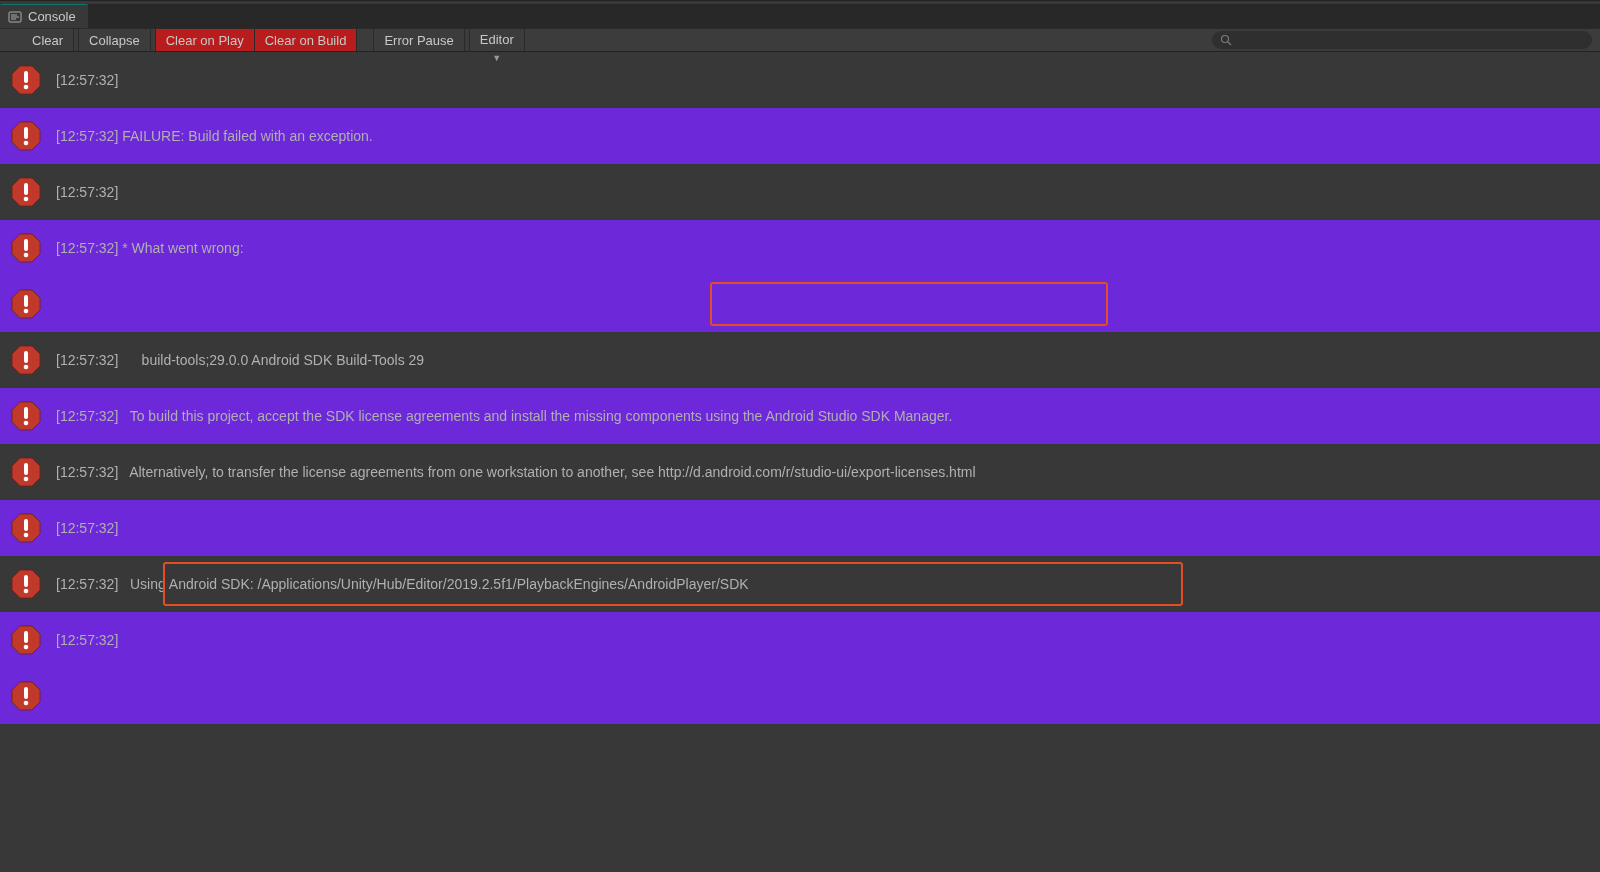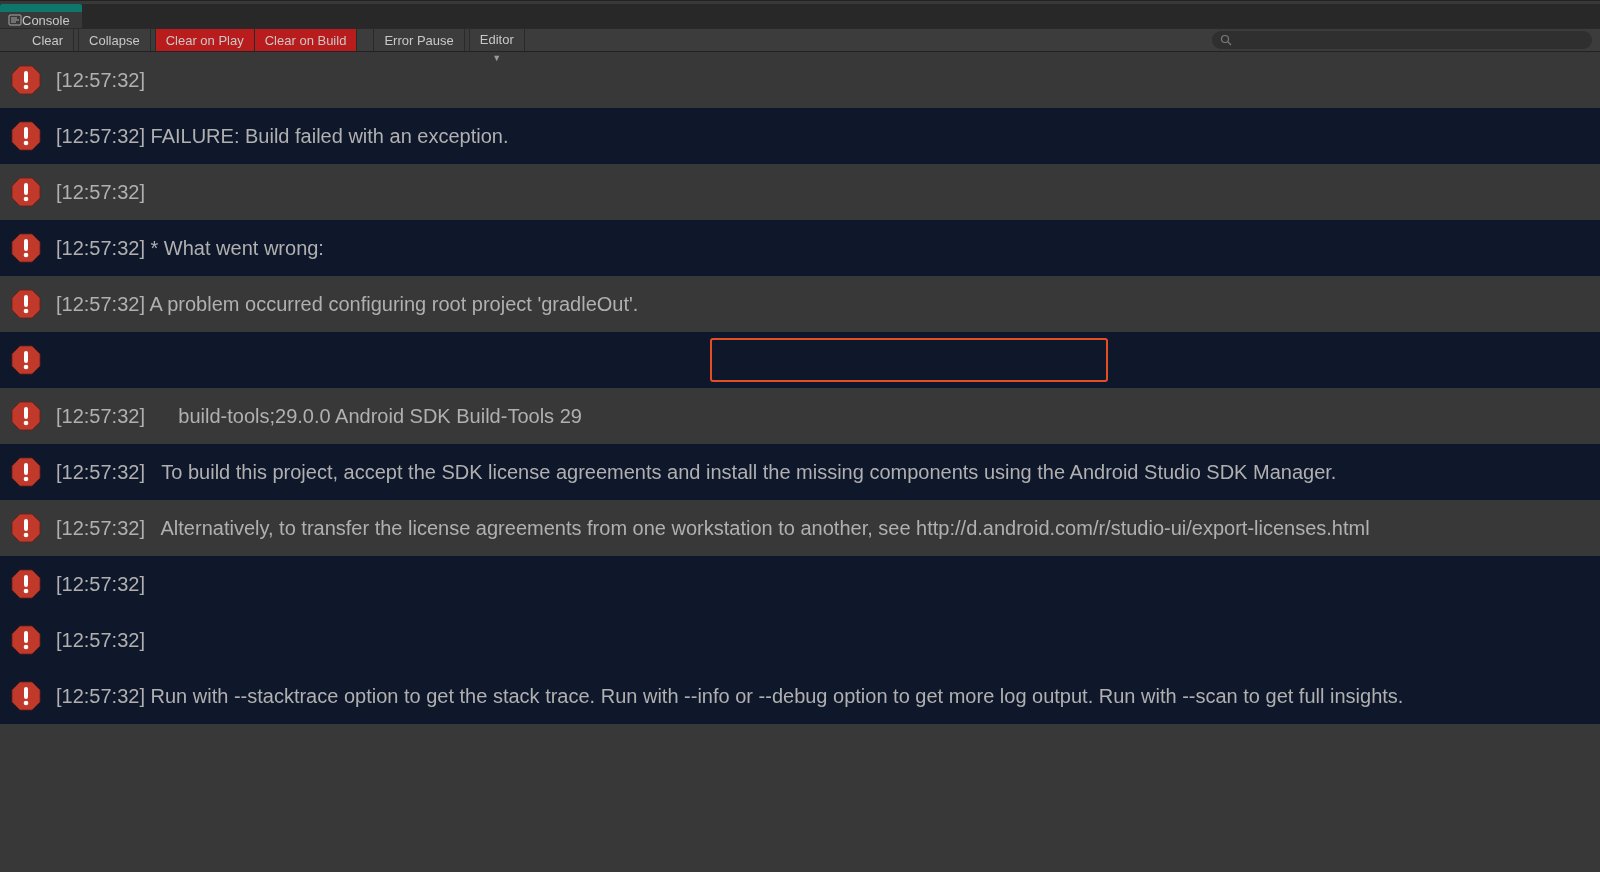--- a/index.html
+++ b/index.html
@@ -29,21 +29,22 @@
     display: flex;
     background: #282828;
     height: 22px;
     align-items: stretch;
   }
   .tab {
     display: flex;
     align-items: center;
     background: #383838;
     padding: 0 12px 0 8px;
-    border-top: 8px solid #0f766e;
+    gap: 6px;
+    border-top: 1px solid #0f766e;
     margin-top: -2px;
     border-top-left-radius: 2px;
     border-top-right-radius: 2px;
   }
   .tab-icon {
     width: 14px;
     height: 14px;
     display: flex;
     align-items: center;
     justify-content: center;
@@ -112,37 +113,37 @@
   }
   .log-row {
     display: flex;
     align-items: center;
     height: 56px;
     padding-left: 10px;
     gap: 14px;
     position: relative;
   }
   .log-row.alt {
-    background: #0f172a;
+    background: #6d28d9;
   }
   .error-icon {
     width: 32px;
     height: 32px;
     flex-shrink: 0;
     display: flex;
     align-items: center;
     justify-content: center;
   }
   .error-oct {
     width: 30px;
     height: 30px;
   }
   .log-text {
     color: #b0b0b0;
-    font-size: 20px;
+    font-size: 14px;
     white-space: pre;
     font-family: "Lucida Grande", Arial, sans-serif;
     position: relative;
     z-index: 1;
   }
   .highlight-box {
     position: absolute;
     border: 2px solid #e44d26;
     border-radius: 3px;
     pointer-events: none;
@@ -221,93 +222,93 @@
     <div class="log-row alt">
       <div class="error-icon">
         <svg class="error-oct" viewBox="0 0 30 30">
     <polygon points="9,1 21,1 29,9 29,21 21,29 9,29 1,21 1,9" fill="#c0392b" stroke="#6b1f16" stroke-width="0.8"></polygon>
     <rect x="13" y="6" width="4" height="12" rx="2" fill="#fff"></rect>
     <circle cx="15" cy="22" r="2.3" fill="#fff"></circle>
   </svg>
       </div>
       <div class="log-text">[12:57:32] * What went wrong:</div>
     </div>
+    <div class="log-row alt">
+      <div class="error-icon">
+        <svg class="error-oct" viewBox="0 0 30 30">
+    <polygon points="9,1 21,1 29,9 29,21 21,29 9,29 1,21 1,9" fill="#c0392b" stroke="#6b1f16" stroke-width="0.8"></polygon>
+    <rect x="13" y="6" width="4" height="12" rx="2" fill="#fff"></rect>
+    <circle cx="15" cy="22" r="2.3" fill="#fff"></circle>
+  </svg>
+      </div>
+      <div class="highlight-box" style="left: 710px; top: 6px; width: 398px; height: 44px;"></div>
+    </div>
     <div class="log-row">
       <div class="error-icon">
         <svg class="error-oct" viewBox="0 0 30 30">
     <polygon points="9,1 21,1 29,9 29,21 21,29 9,29 1,21 1,9" fill="#c0392b" stroke="#6b1f16" stroke-width="0.8"></polygon>
     <rect x="13" y="6" width="4" height="12" rx="2" fill="#fff"></rect>
     <circle cx="15" cy="22" r="2.3" fill="#fff"></circle>
   </svg>
       </div>
-      <div class="log-text">[12:57:32] A problem occurred configuring root project 'gradleOut'.</div>
-    </div>
-    <div class="log-row alt">
-      <div class="error-icon">
-        <svg class="error-oct" viewBox="0 0 30 30">
-    <polygon points="9,1 21,1 29,9 29,21 21,29 9,29 1,21 1,9" fill="#c0392b" stroke="#6b1f16" stroke-width="0.8"></polygon>
-    <rect x="13" y="6" width="4" height="12" rx="2" fill="#fff"></rect>
-    <circle cx="15" cy="22" r="2.3" fill="#fff"></circle>
-  </svg>
-      </div>
-      <div class="highlight-box" style="left: 710px; top: 6px; width: 398px; height: 44px;"></div>
+      <div class="log-text">[12:57:32]      build-tools;29.0.0 Android SDK Build-Tools 29</div>
+    </div>
+    <div class="log-row alt">
+      <div class="error-icon">
+        <svg class="error-oct" viewBox="0 0 30 30">
+    <polygon points="9,1 21,1 29,9 29,21 21,29 9,29 1,21 1,9" fill="#c0392b" stroke="#6b1f16" stroke-width="0.8"></polygon>
+    <rect x="13" y="6" width="4" height="12" rx="2" fill="#fff"></rect>
+    <circle cx="15" cy="22" r="2.3" fill="#fff"></circle>
+  </svg>
+      </div>
+      <div class="log-text">[12:57:32]   To build this project, accept the SDK license agreements and install the missing components using the Android Studio SDK Manager.</div>
     </div>
     <div class="log-row">
       <div class="error-icon">
         <svg class="error-oct" viewBox="0 0 30 30">
     <polygon points="9,1 21,1 29,9 29,21 21,29 9,29 1,21 1,9" fill="#c0392b" stroke="#6b1f16" stroke-width="0.8"></polygon>
     <rect x="13" y="6" width="4" height="12" rx="2" fill="#fff"></rect>
     <circle cx="15" cy="22" r="2.3" fill="#fff"></circle>
   </svg>
       </div>
-      <div class="log-text">[12:57:32]      build-tools;29.0.0 Android SDK Build-Tools 29</div>
-    </div>
-    <div class="log-row alt">
-      <div class="error-icon">
-        <svg class="error-oct" viewBox="0 0 30 30">
-    <polygon points="9,1 21,1 29,9 29,21 21,29 9,29 1,21 1,9" fill="#c0392b" stroke="#6b1f16" stroke-width="0.8"></polygon>
-    <rect x="13" y="6" width="4" height="12" rx="2" fill="#fff"></rect>
-    <circle cx="15" cy="22" r="2.3" fill="#fff"></circle>
-  </svg>
-      </div>
-      <div class="log-text">[12:57:32]   To build this project, accept the SDK license agreements and install the missing components using the Android Studio SDK Manager.</div>
+      <div class="log-text">[12:57:32]   Alternatively, to transfer the license agreements from one workstation to another, see http://d.android.com/r/studio-ui/export-licenses.html</div>
+    </div>
+    <div class="log-row alt">
+      <div class="error-icon">
+        <svg class="error-oct" viewBox="0 0 30 30">
+    <polygon points="9,1 21,1 29,9 29,21 21,29 9,29 1,21 1,9" fill="#c0392b" stroke="#6b1f16" stroke-width="0.8"></polygon>
+    <rect x="13" y="6" width="4" height="12" rx="2" fill="#fff"></rect>
+    <circle cx="15" cy="22" r="2.3" fill="#fff"></circle>
+  </svg>
+      </div>
+      <div class="log-text">[12:57:32]</div>
     </div>
     <div class="log-row">
       <div class="error-icon">
         <svg class="error-oct" viewBox="0 0 30 30">
     <polygon points="9,1 21,1 29,9 29,21 21,29 9,29 1,21 1,9" fill="#c0392b" stroke="#6b1f16" stroke-width="0.8"></polygon>
     <rect x="13" y="6" width="4" height="12" rx="2" fill="#fff"></rect>
     <circle cx="15" cy="22" r="2.3" fill="#fff"></circle>
   </svg>
       </div>
-      <div class="log-text">[12:57:32]   Alternatively, to transfer the license agreements from one workstation to another, see http://d.android.com/r/studio-ui/export-licenses.html</div>
+      <div class="log-text">[12:57:32]   Using Android SDK: /Applications/Unity/Hub/Editor/2019.2.5f1/PlaybackEngines/AndroidPlayer/SDK</div>
+      <div class="highlight-box" style="left: 163px; top: 6px; width: 1020px; height: 44px;"></div>
     </div>
     <div class="log-row alt">
       <div class="error-icon">
         <svg class="error-oct" viewBox="0 0 30 30">
     <polygon points="9,1 21,1 29,9 29,21 21,29 9,29 1,21 1,9" fill="#c0392b" stroke="#6b1f16" stroke-width="0.8"></polygon>
     <rect x="13" y="6" width="4" height="12" rx="2" fill="#fff"></rect>
     <circle cx="15" cy="22" r="2.3" fill="#fff"></circle>
   </svg>
       </div>
       <div class="log-text">[12:57:32]</div>
     </div>
     <div class="log-row alt">
       <div class="error-icon">
         <svg class="error-oct" viewBox="0 0 30 30">
     <polygon points="9,1 21,1 29,9 29,21 21,29 9,29 1,21 1,9" fill="#c0392b" stroke="#6b1f16" stroke-width="0.8"></polygon>
     <rect x="13" y="6" width="4" height="12" rx="2" fill="#fff"></rect>
     <circle cx="15" cy="22" r="2.3" fill="#fff"></circle>
   </svg>
       </div>
-      <div class="log-text">[12:57:32]</div>
-    </div>
-    <div class="log-row alt">
-      <div class="error-icon">
-        <svg class="error-oct" viewBox="0 0 30 30">
-    <polygon points="9,1 21,1 29,9 29,21 21,29 9,29 1,21 1,9" fill="#c0392b" stroke="#6b1f16" stroke-width="0.8"></polygon>
-    <rect x="13" y="6" width="4" height="12" rx="2" fill="#fff"></rect>
-    <circle cx="15" cy="22" r="2.3" fill="#fff"></circle>
-  </svg>
-      </div>
-      <div class="log-text">[12:57:32] Run with --stacktrace option to get the stack trace. Run with --info or --debug option to get more log output. Run with --scan to get full insights.</div>
     </div>
   </div>
 
 </body></html>

